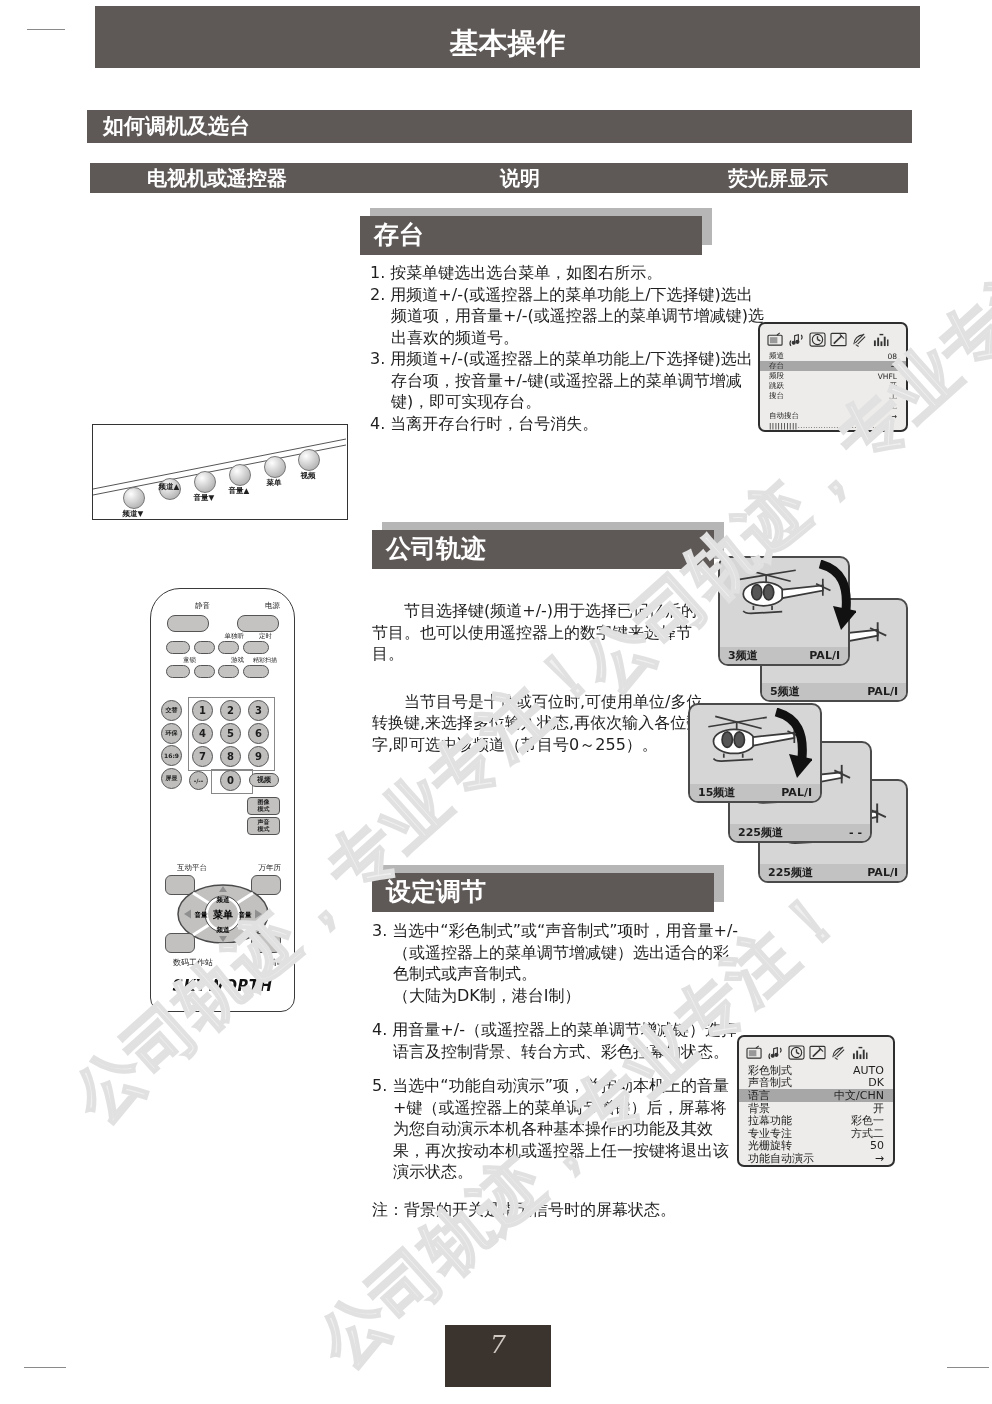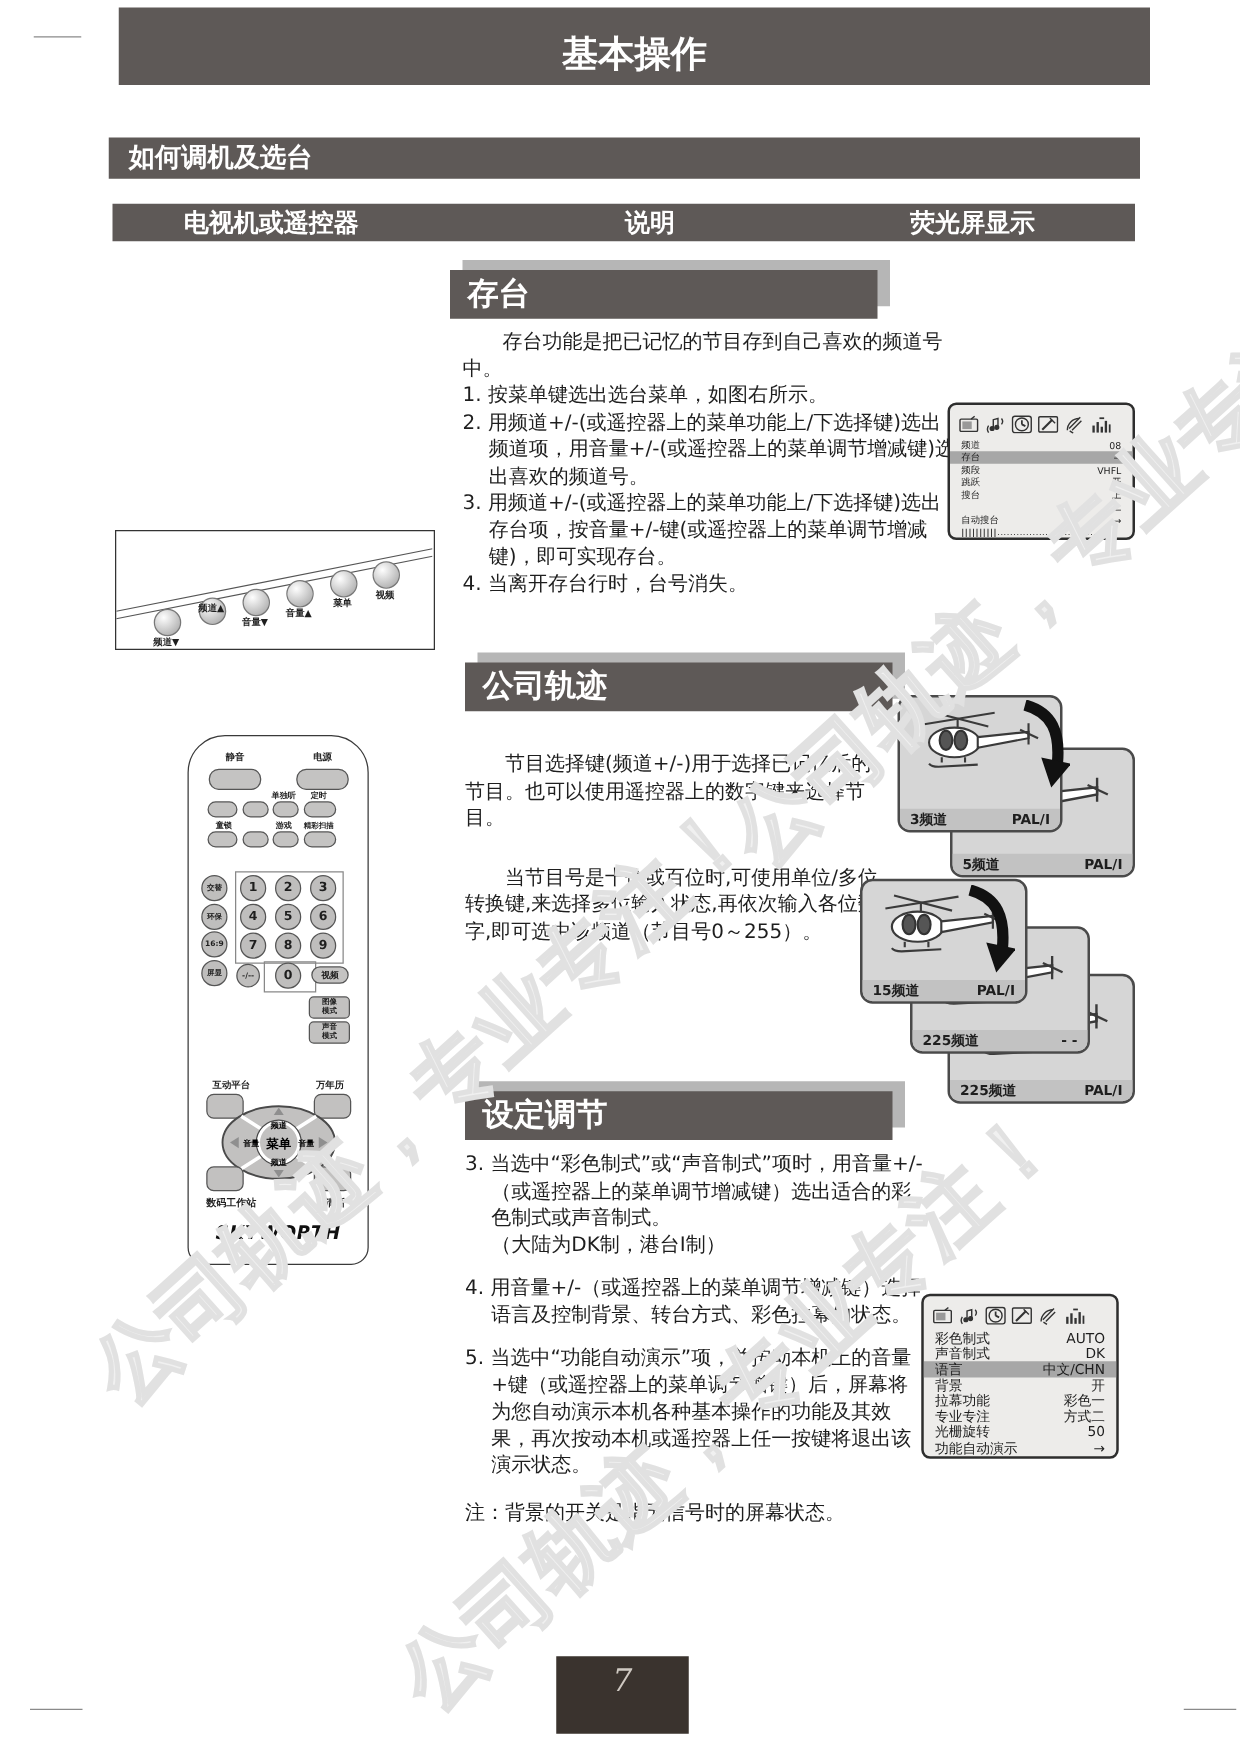--- a/index.html
+++ b/index.html
@@ -21,21 +21,21 @@
   .m2 .menurow{height:12.6px;font-size:11px}
   .mlab{flex:1;white-space:nowrap}
   .mval{text-align:right;flex-shrink:0}
   .m1 .mval{width:52px}
   .m2 .mval{width:66px}
   .hl{background:#a7a7a7}
   .tv-screen{position:absolute;background:#d6d6d6;border:2.5px solid #4a4a4a;border-radius:10px;overflow:hidden;box-sizing:border-box}
   .screen-bar{position:absolute;bottom:0;left:0;right:0;height:17px;background:#c2c2c2;display:flex;justify-content:space-between;align-items:center;font-size:11px;font-weight:bold;padding:0 8px}
   .heli{position:absolute;left:6%;top:8%;width:86%}
   .pill{position:absolute;background:#c4c3c2;border:1px solid #555;border-radius:8px;box-sizing:border-box;display:flex;align-items:center;justify-content:center;font-size:7px;font-weight:bold}
-  .rlab{position:absolute;font-size:7.5px;font-weight:bold;text-align:center;white-space:nowrap}
+  .rlab{position:absolute;font-size:7.5px;font-weight:normal;text-align:right;white-space:nowrap}
   .circle{position:absolute;background:#bfbebd;border:1px solid #555;border-radius:50%;display:flex;align-items:center;justify-content:center;box-sizing:border-box;font-weight:bold}
   .sq{position:absolute;background:#c2c1c0;border:1px solid #555;border-radius:6px;box-sizing:border-box}
   .tvbtn{position:absolute;width:20px;height:20px;border-radius:50%;border:1px solid #777;
          background:radial-gradient(circle at 35% 30%, #fefefe, #9e9e9e)}
   .tvlab{position:absolute;font-size:7.5px;font-weight:bold;white-space:nowrap;transform:translateX(-50%)}
   .wm{position:absolute;font-size:68px;font-weight:bold;color:#f0f0f0;
       -webkit-text-stroke:2px #e1e1e1;pointer-events:none;white-space:nowrap;z-index:9;transform-origin:0 0}
   .crop{position:absolute;height:1px;background:#8a8a8a}
 </style>
 </head>
@@ -58,21 +58,20 @@
   <span class="abs" style="left:430px;top:0;line-height:30px;transform:translateX(-50%)">说明</span>
   <span class="abs" style="left:688px;top:0;line-height:30px;transform:translateX(-50%)">荧光屏显示</span>
 </div>
 
 <div class="abs hdr-shadow" style="left:370px;top:208px;width:342px;height:37px"></div>
 <div class="abs hdr" style="left:360px;top:216px;width:342px;height:39px;line-height:37px">
   <span>存台</span>
 </div>
 
 <div class="abs bodytext" style="left:370px;top:262px;width:396px">
-  <p class="para">存台功能是把已记忆的节目存到自己喜欢的频道号中。</p>
   <div class="step">1. 按菜单键选出选台菜单，如图右所示。</div>
   <div class="step">2. 用频道+/-(或遥控器上的菜单功能上/下选择键)选出频道项，用音量+/-(或遥控器上的菜单调节增减键)选出喜欢的频道号。</div>
   <div class="step">3. 用频道+/-(或遥控器上的菜单功能上/下选择键)选出存台项，按音量+/-键(或遥控器上的菜单调节增减键)，即可实现存台。</div>
   <div class="step">4. 当离开存台行时，台号消失。</div>
 </div>
 
 <div class="abs menu m1" style="left:758px;top:322px;width:150px;height:110px">
   <div class="icons">
     <span class="mi">
         <svg width="17" height="15" viewBox="0 0 18 16" stroke="#333" fill="none" stroke-width="1.2">

